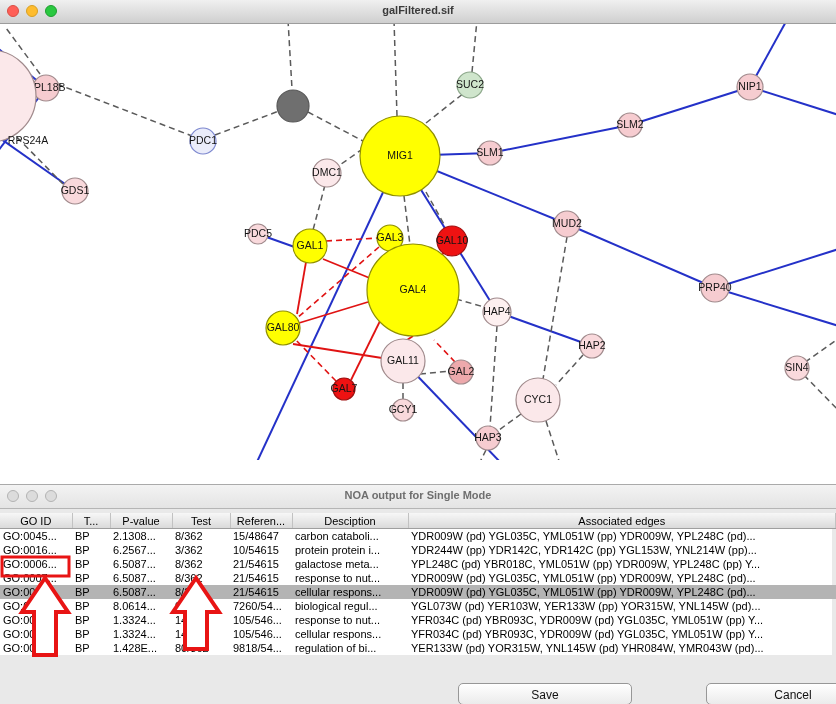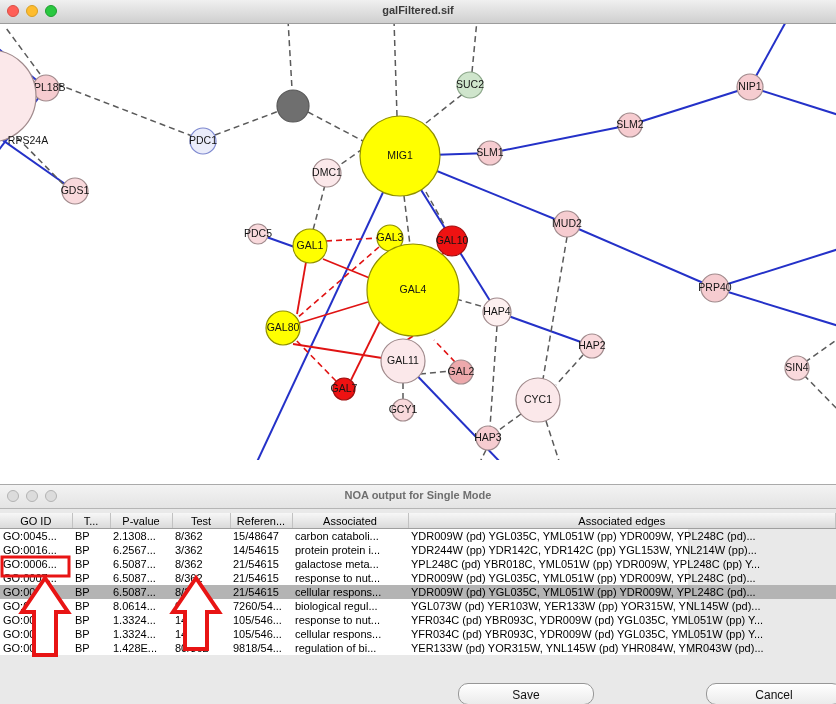--- a/index.html
+++ b/index.html
@@ -29,34 +29,34 @@
   #network-svg{display:block;width:836px;height:436px;background:#fff;}
   .edge-pp{stroke:#2431c8;stroke-width:2;fill:none;}
   .edge-pd{stroke:#5a5a5a;stroke-width:1.5;stroke-dasharray:6,4;fill:none;}
   .edge-red{stroke:#e01313;stroke-width:1.8;fill:none;}
   .edge-red-dash{stroke:#e01313;stroke-width:1.6;stroke-dasharray:6,4;fill:none;}
   .node{stroke-width:1.2;}
   .node-label{font-family:"Liberation Sans",sans-serif;font-size:10.5px;fill:#141414;
     text-anchor:middle;dominant-baseline:middle;pointer-events:none;}
 
   
-  .table-wrap{position:absolute;left:0;top:28px;width:688px;background:#fff;}
+  .table-wrap{position:absolute;left:0;top:28px;width:832px;background:#fff;}
   table.noa{border-collapse:collapse;table-layout:fixed;width:836px;
     font-size:11px;color:#000;}
   table.noa th{height:15px;font-weight:normal;text-align:center;
     background:linear-gradient(#f7f7f7,#dadada);
     border-bottom:1px solid #9f9f9f;border-right:1px solid #c2c2c2;
     overflow:hidden;white-space:nowrap;padding:0 2px;}
   table.noa td{height:14px;line-height:14px;padding:0 3px;
     overflow:hidden;white-space:nowrap;text-overflow:clip;}
   tr.selected td{background:#b4b4b4;}
 
   
-  .btn{position:absolute;top:198px;width:136px;height:22px;
-    border:1px solid #979797;border-radius:10px;
+  .btn{position:absolute;top:198px;width:174px;height:22px;
+    border:1px solid #979797;border-radius:5px;
     background:linear-gradient(#ffffff,#ebebeb);
     font-family:"Liberation Sans",sans-serif;font-size:12px;color:#111;
     text-align:center;line-height:20px;box-shadow:0 1px 0 rgba(255,255,255,.7) inset;}
   .btn-save{left:458px;}
   .btn-cancel{left:676px;margin-left:30px;}
 
   
   #annotation-svg{position:absolute;left:0;top:0;width:836px;height:704px;
     pointer-events:none;}
 </style>
@@ -207,40 +207,40 @@
             <col style="width:116px">
             <col>
         </colgroup>
         <thead>
           <tr>
             <th>GO ID</th>
             <th>T...</th>
             <th>P-value</th>
             <th>Test</th>
             <th>Referen...</th>
-            <th>Associated</th>
+            <th>Desciption</th>
             <th>Associated edges</th>
           </tr>
         </thead>
         <tbody id="table-body">
             <tr>
               <td>GO:0045...</td>
               <td>BP</td>
               <td>2.1308...</td>
               <td>8/362</td>
               <td>15/48647</td>
               <td>carbon cataboli...</td>
               <td>YDR009W (pd) YGL035C, YML051W (pp) YDR009W, YPL248C (pd)...</td>
             </tr>
             <tr>
               <td>GO:0016...</td>
               <td>BP</td>
               <td>6.2567...</td>
               <td>3/362</td>
-              <td>14/54615</td>
+              <td>10/54615</td>
               <td>protein protein i...</td>
               <td>YDR244W (pp) YDR142C, YDR142C (pp) YGL153W, YNL214W (pp)...</td>
             </tr>
             <tr>
               <td>GO:0006...</td>
               <td>BP</td>
               <td>6.5087...</td>
               <td>8/362</td>
               <td>21/54615</td>
               <td>galactose meta...</td>

